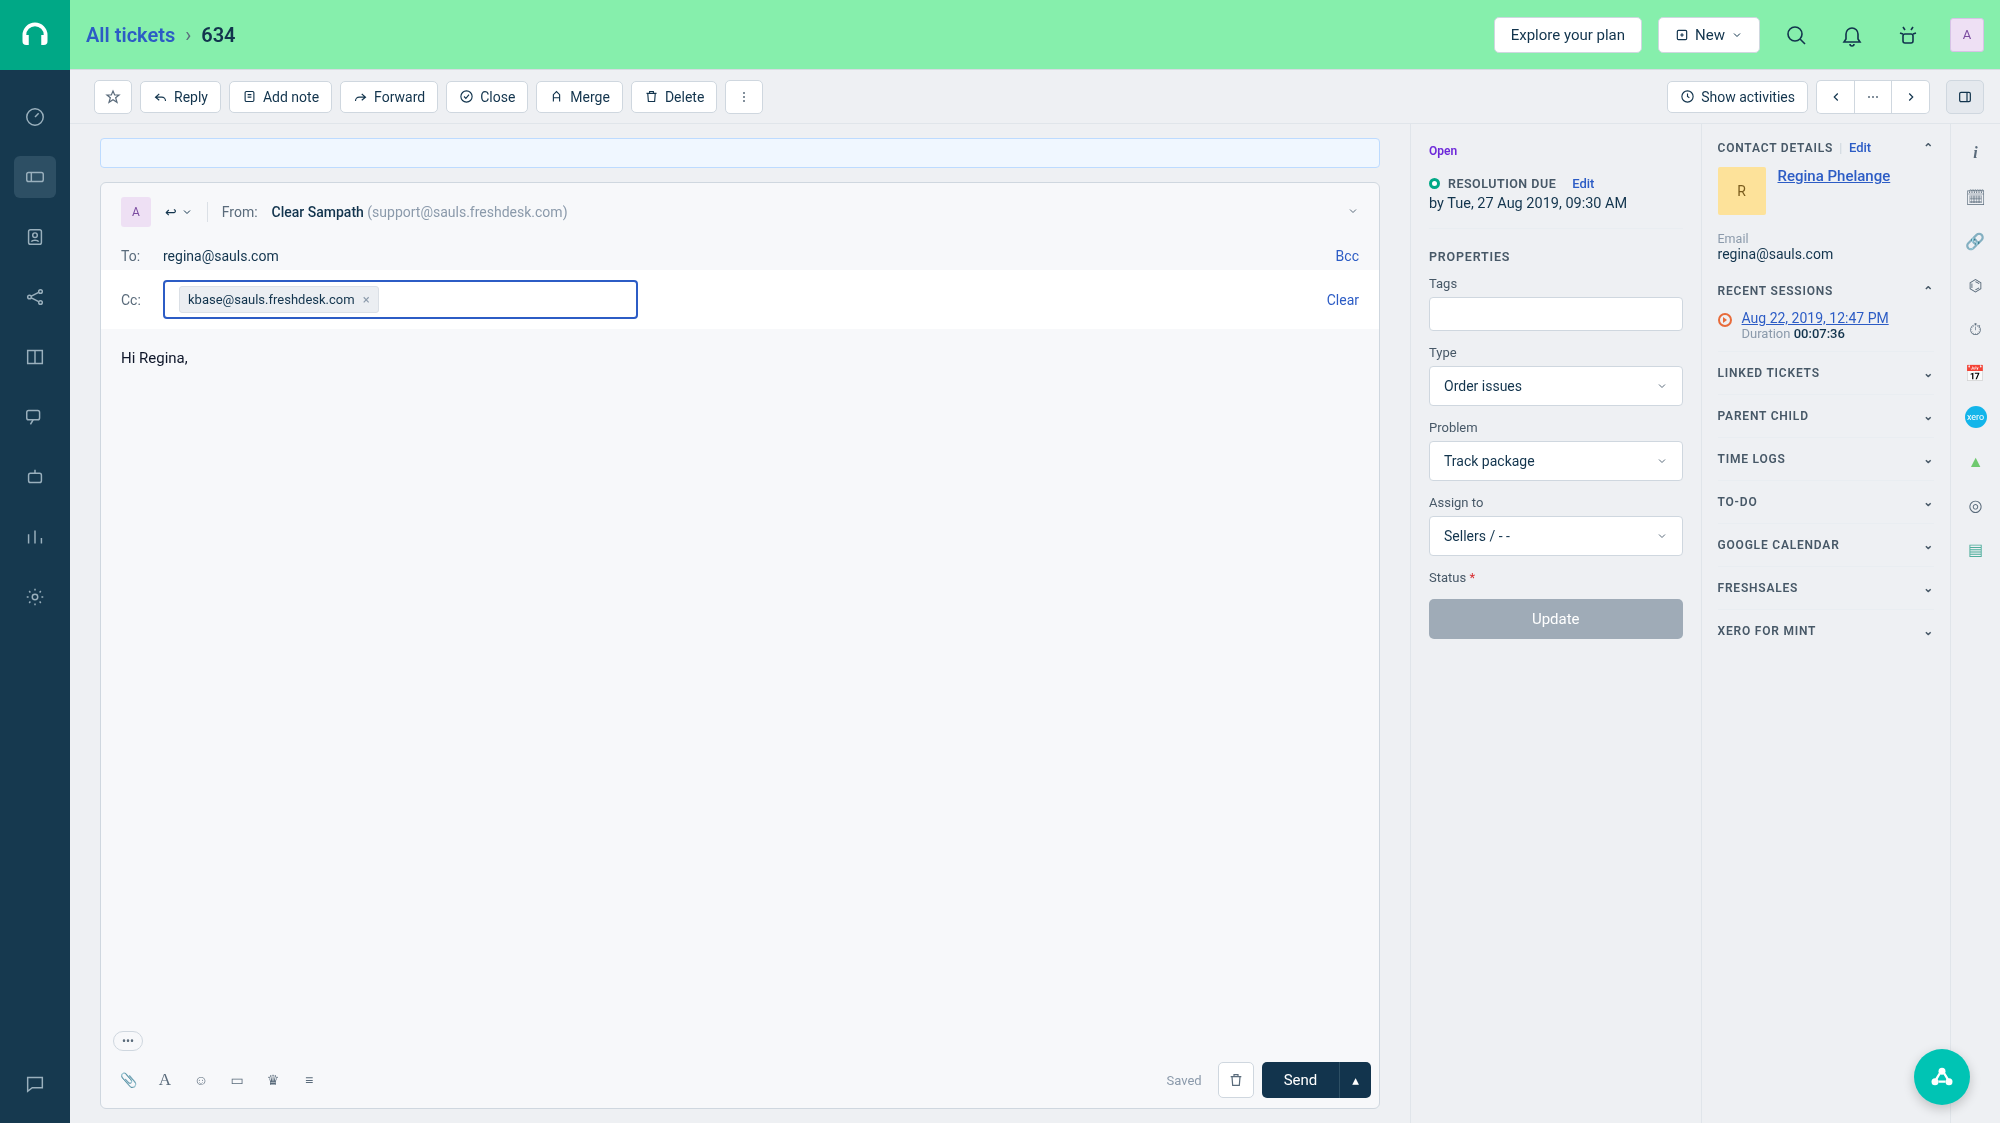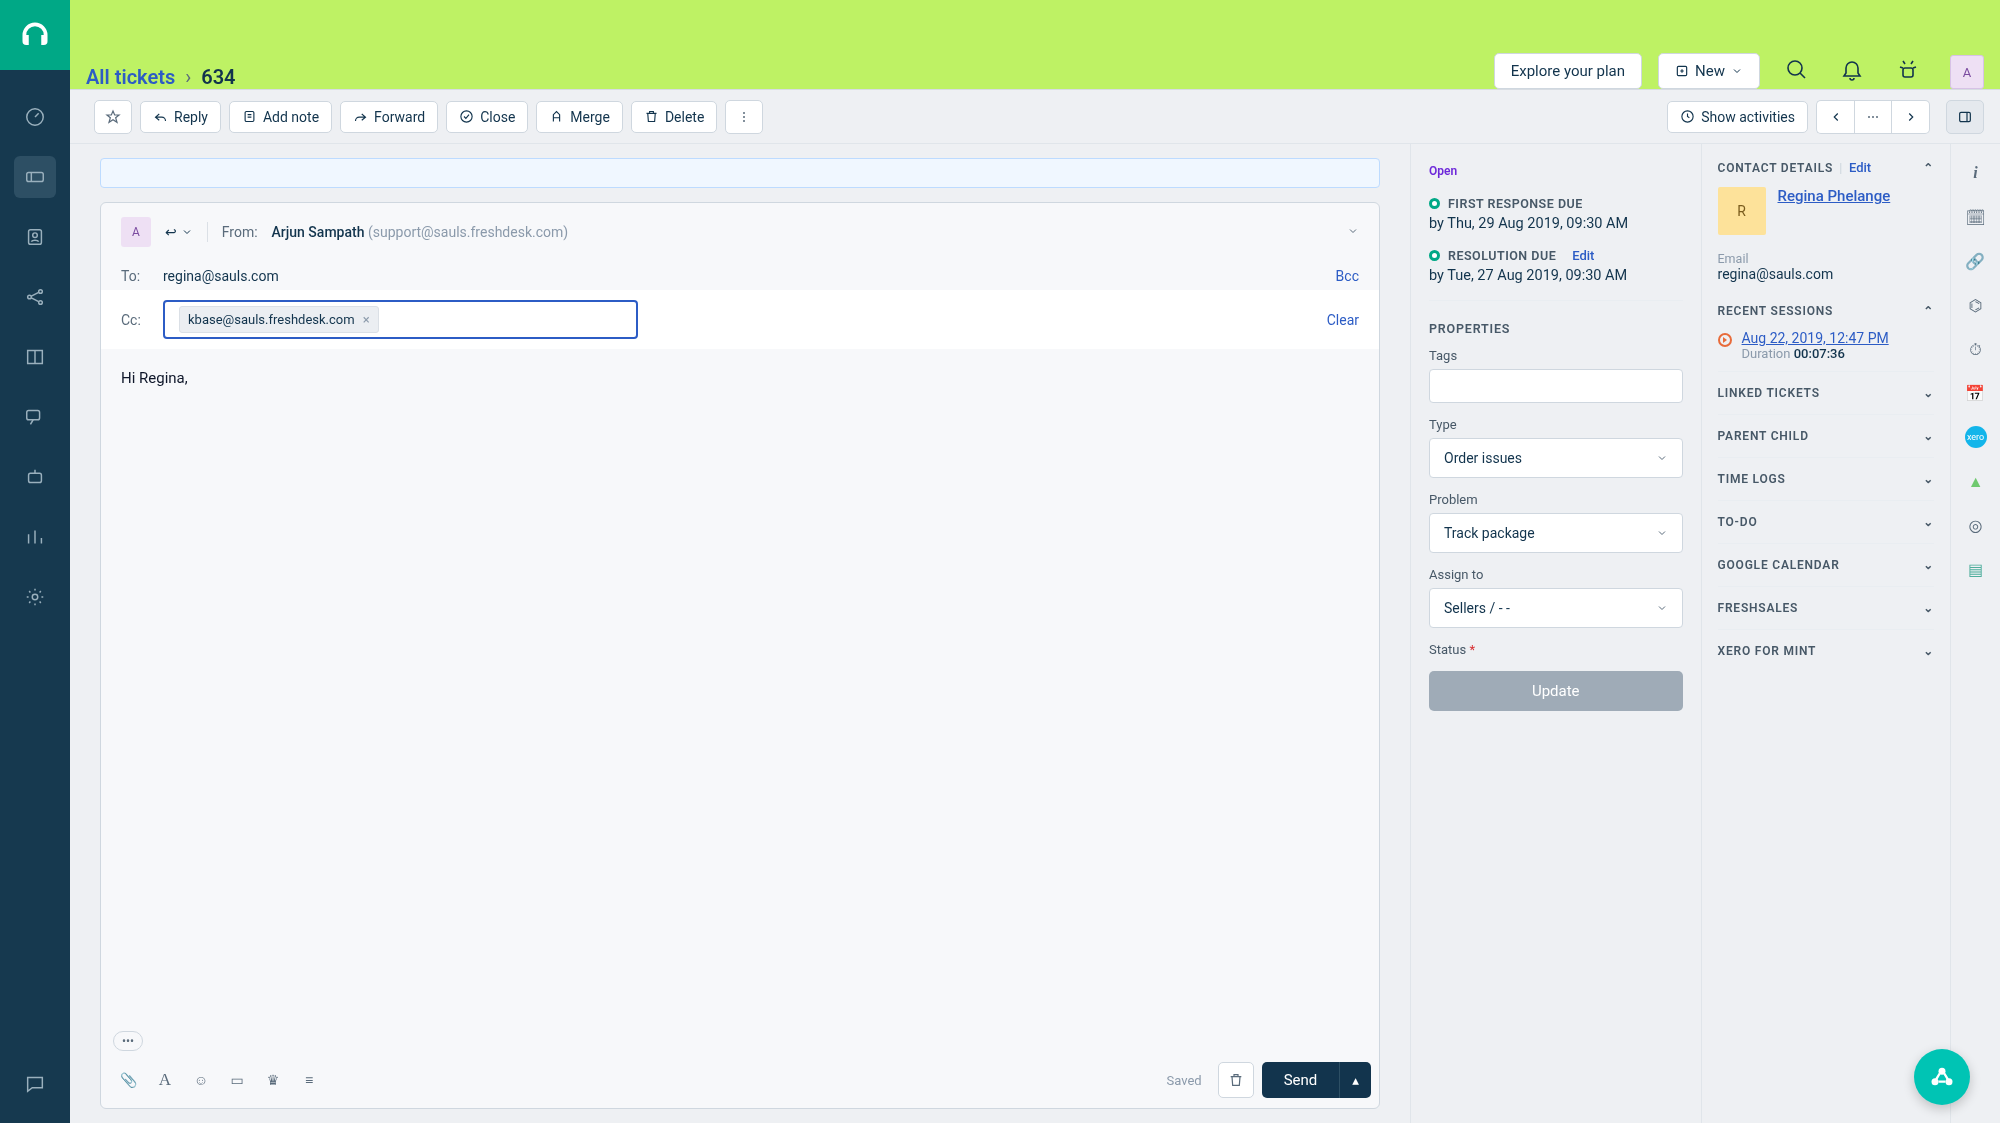--- a/index.html
+++ b/index.html
@@ -14,21 +14,21 @@
 .rail-items { display: flex; flex-direction: column; gap: 18px; margin-top: 26px; align-items: center; width: 100%; }
 .rail-item { width: 42px; height: 42px; display: flex; align-items: center; justify-content: center; border-radius: 6px; cursor: pointer; }
 .rail-item.active { background: #2d4f64; }
 .rail-item svg { width: 22px; height: 22px; stroke: #9ab0bd; fill: none; stroke-width: 1.6; }
 .rail-spacer { flex: 1; }
 
 
 .main { flex: 1; display: flex; flex-direction: column; min-width: 0; }
 
 
-.header { height: 90px; background: #bef264; border-bottom: 1px solid #d7dce2; display: flex; align-items: flex-end; padding: 0 16px; gap: 16px; }
+.header { height: 70px; background: #86efac; border-bottom: 1px solid #d7dce2; display: flex; align-items: center; padding: 0 16px; gap: 16px; }
 .breadcrumb { display: flex; align-items: center; font-size: 20px; font-weight: 600; gap: 10px; }
 .breadcrumb a { color: #2c5cc5; text-decoration: none; }
 .breadcrumb .chev { color: #5a6b7b; font-weight: 400; }
 .breadcrumb .tid { color: #12344d; }
 .header-spacer { flex: 1; }
 .header-btn { background: #fff; border: 1px solid #cfd7df; border-radius: 5px; padding: 8px 16px; font-size: 15px; color: #12344d; cursor: pointer; display: inline-flex; align-items: center; gap: 6px; }
 .icon-btn { width: 40px; height: 40px; display: inline-flex; align-items: center; justify-content: center; cursor: pointer; }
 .icon-btn svg { width: 24px; height: 24px; stroke: #12344d; fill: none; stroke-width: 1.6; }
 .avatar { width: 34px; height: 34px; background: #eee0f4; border: 1px solid #d7c2e6; border-radius: 3px; display: flex; align-items: center; justify-content: center; color: #7b4ba0; font-size: 13px; margin-left: 6px; }
 
@@ -332,21 +332,21 @@
           <div class="reply-head">
             <div class="from-avatar">
                 <span>A</span>
               </div>
             <span class="reply-type">↩ <svg class="chev-down" viewBox="0 0 24 24" fill="none" stroke="#12344d" stroke-width="2">
                   <path d="M6 9l6 6 6-6"></path>
                 </svg></span>
             <span style="width:1px;height:20px;background:#dbe0e6"></span>
             <span class="from-label">From:</span>
             <span>
-              <span class="from-name">Arjun Sampath</span>
+              <span class="from-name">Clear Sampath</span>
               <span class="from-email">(support@sauls.freshdesk.com)</span>
             </span>
             <span style="margin-left:auto"><svg class="chev-down" viewBox="0 0 24 24" fill="none" stroke="#5a6b7b" stroke-width="2">
                   <path d="M6 9l6 6 6-6"></path>
                 </svg></span>
           </div>
           <div class="row-to">
             <span class="fld-label">To:</span>
             <span class="to-val">regina@sauls.com</span>
             <span class="link-action">Bcc</span>
@@ -385,27 +385,20 @@
               <button class="btn-send-caret">▴</button>
             </div>
           </div>
         </div>
       </div>
 
       <div class="details">
 
         <div class="props">
           <h3>Open</h3>
-          <div class="due-block">
-            <div class="due-label">
-                <span class="dot"></span>
-                <span>FIRST RESPONSE DUE</span>
-              </div>
-            <div class="due-val">by Thu, 29 Aug 2019, 09:30 AM</div>
-          </div>
           <div class="due-block">
             <div class="due-label">
                 <span class="dot"></span>
                 <span>RESOLUTION DUE</span>
                 <span class="edit-link">Edit</span>
               </div>
             <div class="due-val">by Tue, 27 Aug 2019, 09:30 AM</div>
           </div>
           <div style="height:1px;background:#e9edf1;margin:6px 0"></div>
           <div class="sec-title">PROPERTIES</div>

